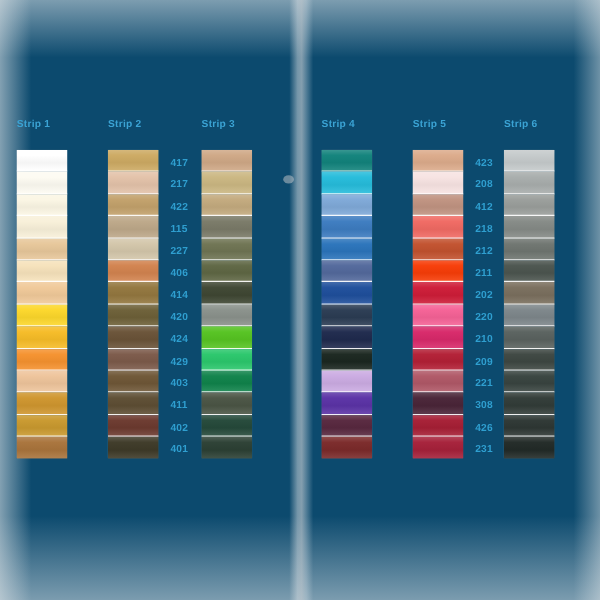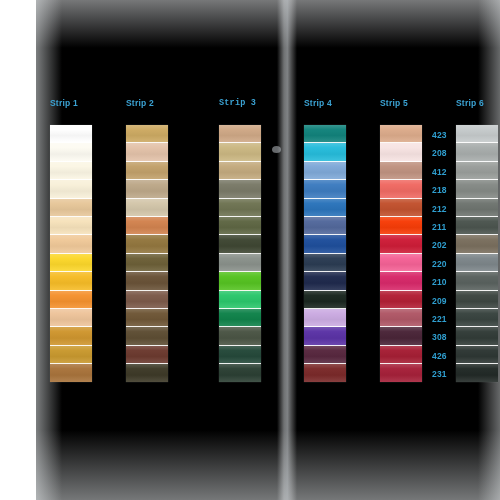--- a/index.html
+++ b/index.html
@@ -11,22 +11,21 @@
     width: 500px;
     height: 500px;
     overflow: hidden;
     font-family: "Liberation Sans", sans-serif;
     position: relative;
   }
 
   #page {
     position: absolute;
     inset: 0;
-    background: #000000;
-    margin-left: 36px;
+    background: #0c4a6e;
   }
 
   
   #paper-texture {
     position: absolute;
     inset: 0;
     background:
       linear-gradient(to right,
         rgba(228,232,234,0.55) 0px,
         rgba(252,252,252,0.0) 26px,
@@ -186,23 +185,39 @@
             <div class="swatch" style="background: rgb(210, 131, 79);"></div>
             <div class="swatch" style="background: rgb(147, 119, 63);"></div>
             <div class="swatch" style="background: rgb(109, 96, 56);"></div>
             <div class="swatch" style="background: rgb(106, 83, 56);"></div>
             <div class="swatch" style="background: rgb(124, 90, 74);"></div>
             <div class="swatch" style="background: rgb(111, 87, 55);"></div>
             <div class="swatch" style="background: rgb(94, 78, 52);"></div>
             <div class="swatch" style="background: rgb(108, 58, 47);"></div>
             <div class="swatch" style="background: rgb(62, 58, 40);"></div>
           </div>
-        </div>
-      </div>
-      <div class="strip" style="left: 183px; font-family: Liberation Mono, monospace;">
+          <div class="code-col">
+            <div class="code">417</div>
+            <div class="code">217</div>
+            <div class="code">422</div>
+            <div class="code">115</div>
+            <div class="code">227</div>
+            <div class="code">406</div>
+            <div class="code">414</div>
+            <div class="code">420</div>
+            <div class="code">424</div>
+            <div class="code">429</div>
+            <div class="code">403</div>
+            <div class="code">411</div>
+            <div class="code">402</div>
+            <div class="code">401</div>
+          </div>
+        </div>
+      </div>
+      <div class="strip" style="left: 168px;">
         <div class="strip-label">Strip 3</div>
         <div class="strip-body">
           <div class="swatch-col">
             <div class="swatch" style="background: rgb(207, 168, 134);"></div>
             <div class="swatch" style="background: rgb(203, 183, 130);"></div>
             <div class="swatch" style="background: rgb(195, 170, 126);"></div>
             <div class="swatch" style="background: rgb(122, 122, 104);"></div>
             <div class="swatch" style="background: rgb(111, 116, 83);"></div>
             <div class="swatch" style="background: rgb(95, 103, 68);"></div>
             <div class="swatch" style="background: rgb(63, 71, 51);"></div>

